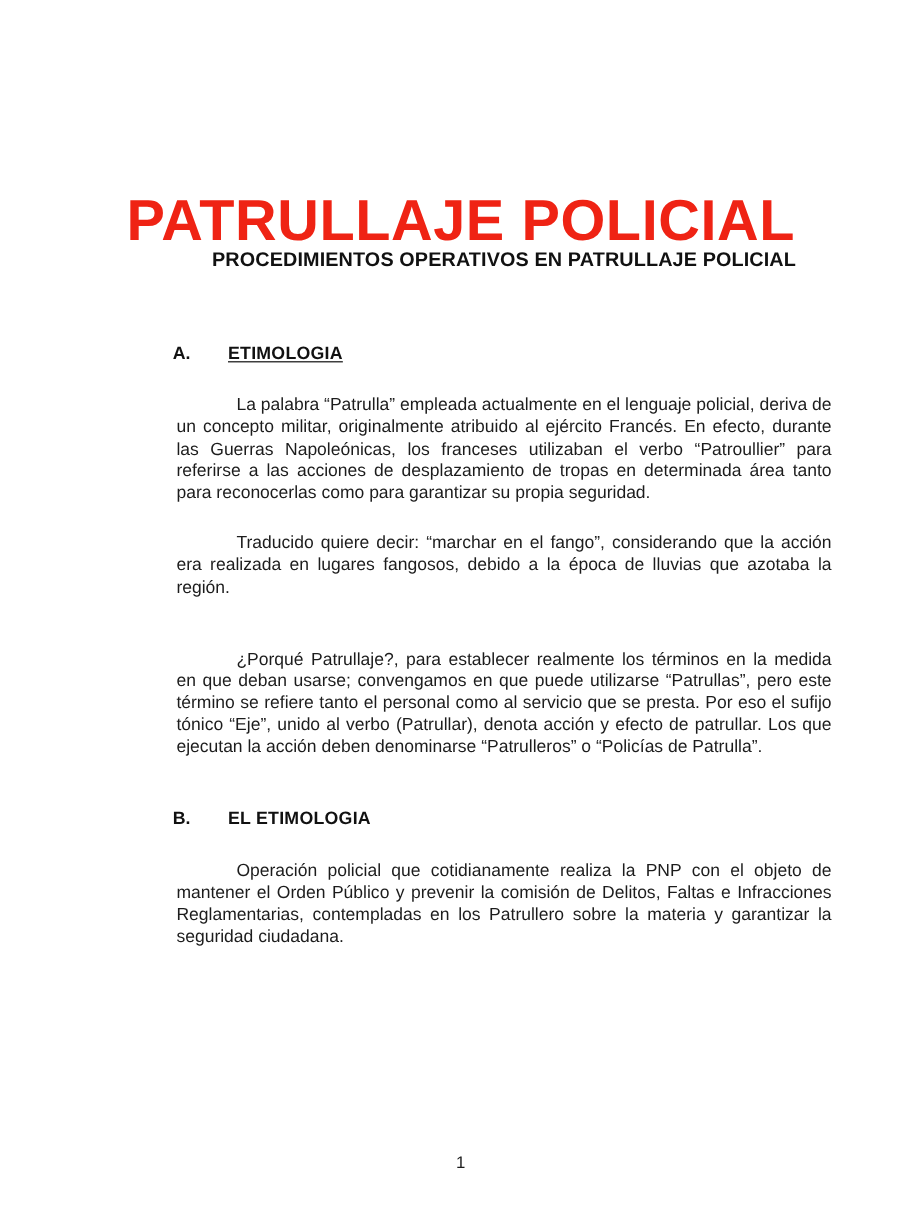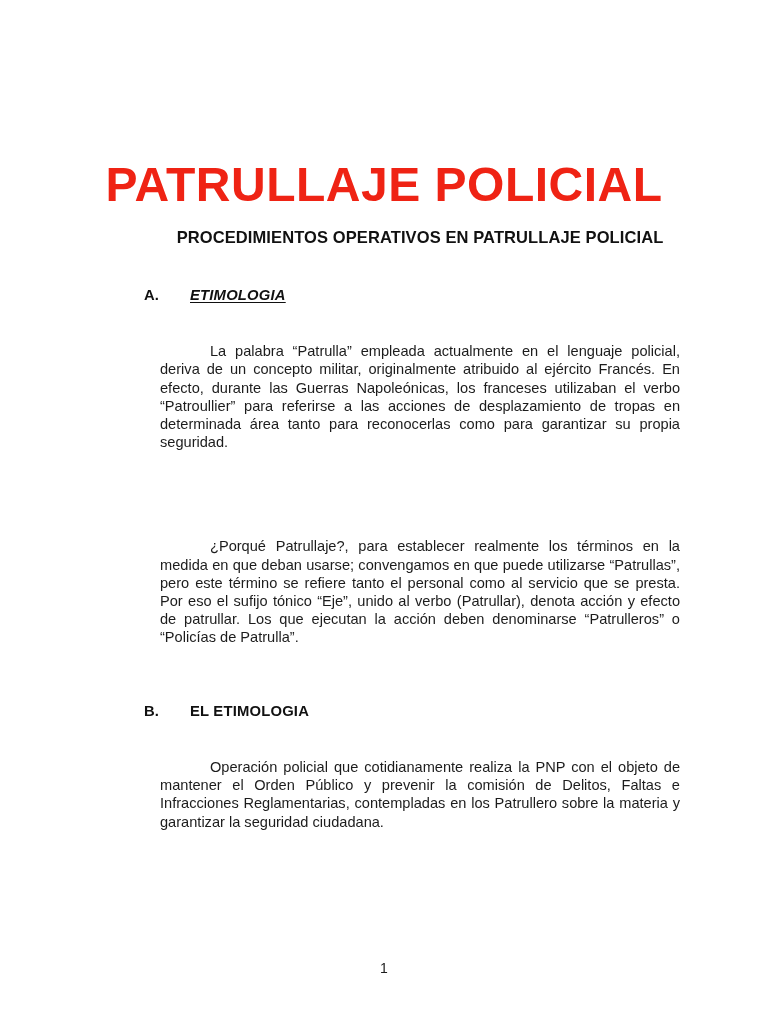--- a/index.html
+++ b/index.html
@@ -34,21 +34,21 @@
     font-weight: bold;
     letter-spacing: 0.5px;
     color: #ef2314;
     white-space: nowrap;
   }
 
   .doc-subtitle {
     position: absolute;
     left: 168px;
     width: 504px;
-    top: 212px;
+    top: 192px;
     text-align: center;
     font-size: 16.5px;
     line-height: 1.42;
     font-weight: bold;
     color: #111111;
     letter-spacing: 0.1px;
   }
 
   
   .content {
@@ -71,26 +71,25 @@
     width: 46px;
     flex: 0 0 46px;
   }
   .section-title {
     flex: 1 1 auto;
     letter-spacing: 0.2px;
   }
   .section-title.underlined {
     text-decoration: underline;
     text-underline-offset: 2px;
-    font-style: italic;
   }
 
   
   .para {
-    margin: 16px;
+    margin: 3px;
     font-size: 14.6px;
     line-height: 18.2px;
     text-align: justify;
     text-justify: inter-word;
     text-indent: 50px;
     color: #1c1c1c;
     hyphens: none;
   }
   .gap-md { height: 18px; }
   .gap-lg { height: 21px; }
@@ -121,20 +120,21 @@
       <span class="section-letter">A.</span>
       <span class="section-title underlined">ETIMOLOGIA</span>
     </div>
 
     <div class="gap-lg"></div>
 
     <p class="para">La palabra “Patrulla” empleada actualmente en el lenguaje policial, deriva de un concepto militar, originalmente atribuido al ejército Francés. En efecto, durante las Guerras Napoleónicas, los franceses utilizaban el verbo “Patroullier” para referirse a las acciones de desplazamiento de tropas en determinada área tanto para reconocerlas como para garantizar su propia seguridad.</p>
 
     <div class="gap-md"></div>
 
+    <p class="para">Traducido quiere decir: “marchar en el fango”, considerando que la acción era realizada en lugares fangosos, debido a la época de lluvias que azotaba la región.</p>
 
     <div class="gap-md"></div>
 
 
     <div class="gap-md"></div>
 
     <p class="para">¿Porqué Patrullaje?, para establecer realmente los términos en la medida en que deban usarse; convengamos en que puede utilizarse “Patrullas”, pero este término se refiere tanto el personal como al servicio que se presta. Por eso el sufijo tónico “Eje”, unido al verbo (Patrullar), denota acción y efecto de patrullar. Los que ejecutan la acción deben denominarse “Patrulleros” o “Policías de Patrulla”.</p>
 
     <div class="gap-md"></div>
 

